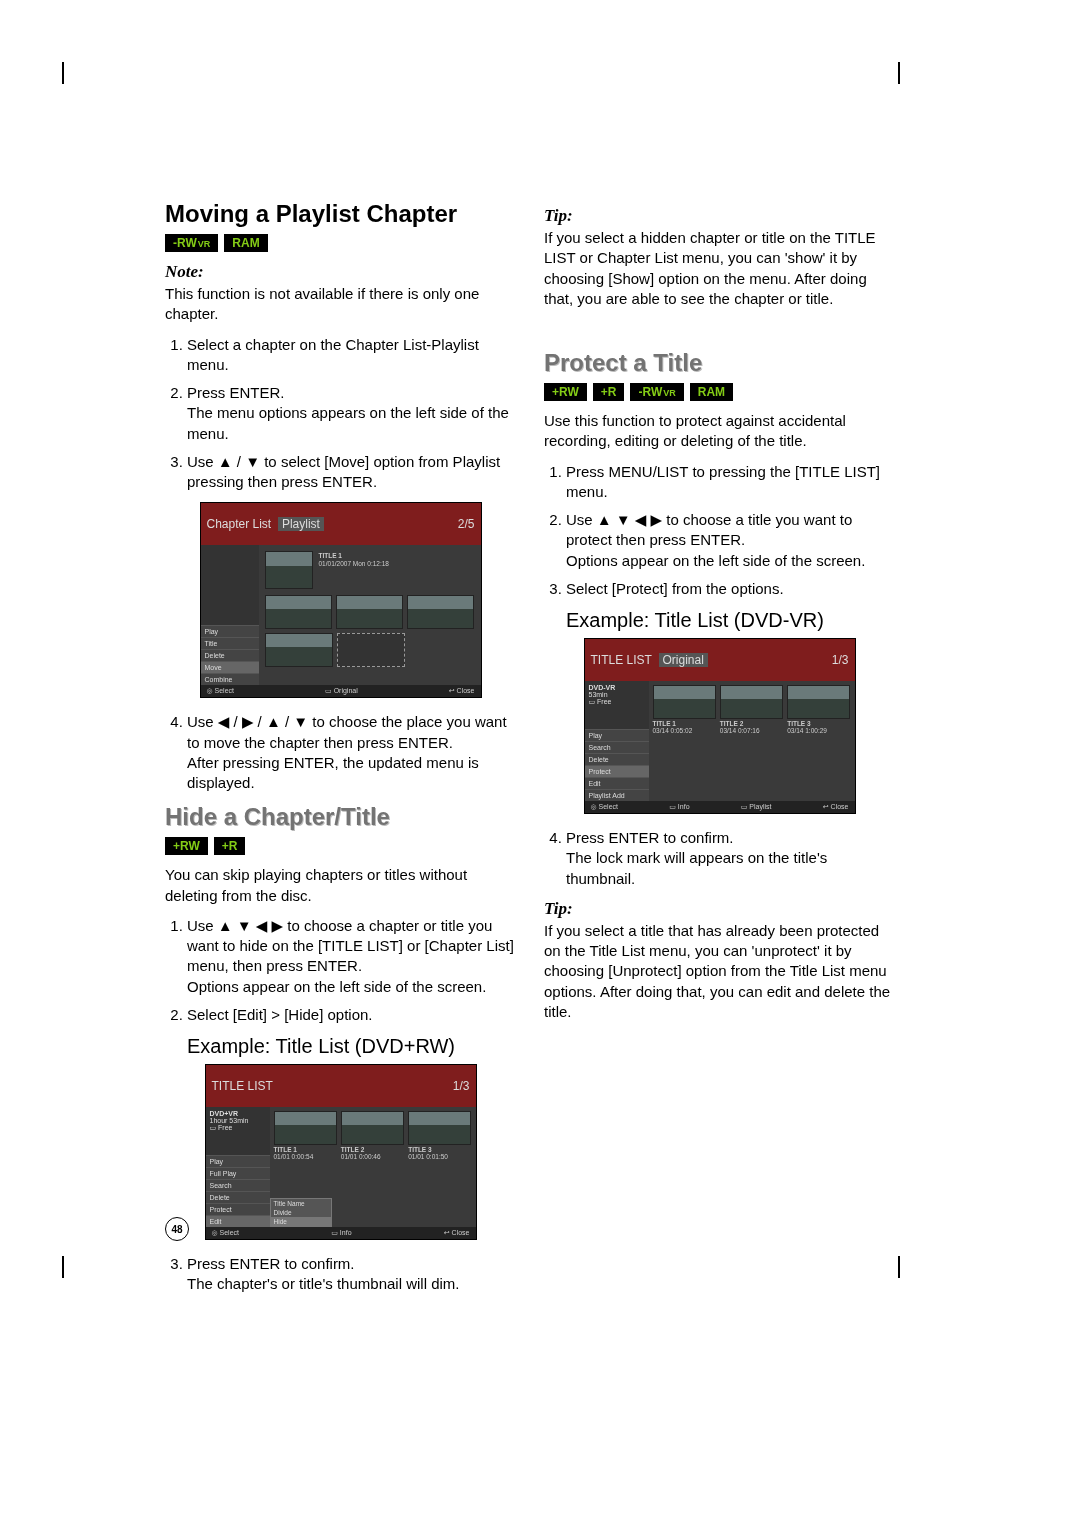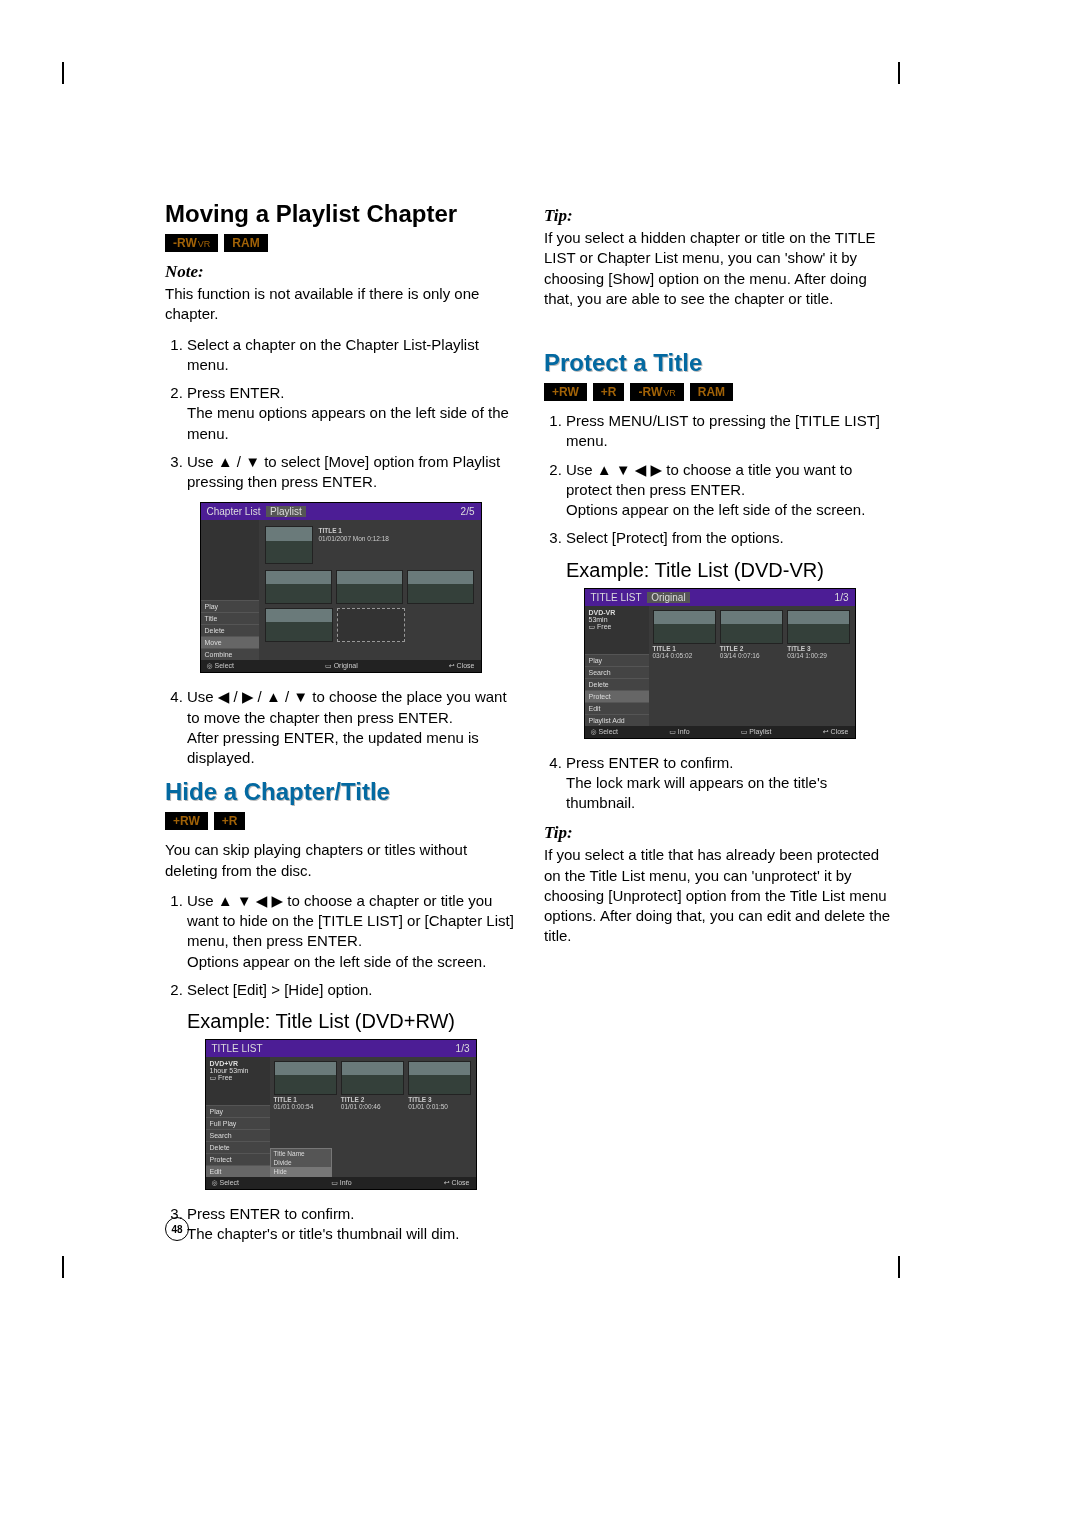--- a/index.html
+++ b/index.html
@@ -27,38 +27,38 @@
   .col {
     flex: 1;
     min-width: 0;
   }
   h2.section {
     font-size: 24px;
     font-weight: bold;
     margin: 0 0 6px 0;
   }
   h2.shadowed {
-    color: #0369a1;
+    color: #737373;
     text-shadow: 1px 1px 0 #bbb;
   }
   .badges {
     display: flex;
     gap: 6px;
     margin-bottom: 10px;
   }
   .badge {
     background: #000;
-    color: #a16207;
+    color: #84cc16;
     font-size: 12px;
     font-weight: bold;
     padding: 2px 8px;
     display: inline-flex;
     align-items: baseline;
   }
-  .badge .sub { font-size: 9px; font-weight: normal; margin-left:1px;}
+  .badge .sub { font-size: 9px; font-weight: bold; margin-left:1px;}
   p.body {
     font-size: 15px;
     line-height: 1.35;
     margin: 0 0 10px 0;
   }
   .label-note, .label-tip {
     font-style: italic;
     font-weight: bold;
     font-size: 17px;
     margin: 6px 0 2px 0;
@@ -78,25 +78,25 @@
   .screenshot {
     margin: 6px auto 14px auto;
     background: #3a3a3a;
     border: 1px solid #000;
     width: 260px;
     position: relative;
     color: #ddd;
     font-size: 8px;
   }
   .ss-header {
-    background: #4c1d95;
-    padding: 3px 6px;
+    background: #7f1d1d;
+    padding: 14px 6px;
     display:flex;
     justify-content: space-between;
-    font-size:10px;
+    font-size:12px;
   }
   .ss-body { display:flex; }
   .ss-side {
     width: 58px;
     background: #333;
     display:flex;
     flex-direction:column;
   }
   .ss-side-spacer { flex:1; }
   .ss-side-item {
@@ -316,20 +316,21 @@
       <h2 class="section shadowed">Protect a Title</h2>
       <div class="badges">
         <span class="badge">+RW</span>
         <span class="badge">+R</span>
         <span class="badge">
             <span>-RW</span>
             <span class="sub">VR</span>
           </span>
         <span class="badge">RAM</span>
       </div>
+      <p class="body">Use this function to protect against accidental recording, editing or deleting of the title.</p>
 
       <ol class="steps">
         <li>Press MENU/LIST to pressing the [TITLE LIST] menu.</li>
         <li style="white-space:pre-line">Use ▲ ▼ ◀ ▶ to choose a title you want to protect then press ENTER.
 Options appear on the left side of the screen.</li>
         <li>Select [Protect] from the options.</li>
       </ol>
       <div class="example-label">Example: Title List (DVD-VR)</div>
 
       <div class="screenshot ss-grid" style="width:270px">

